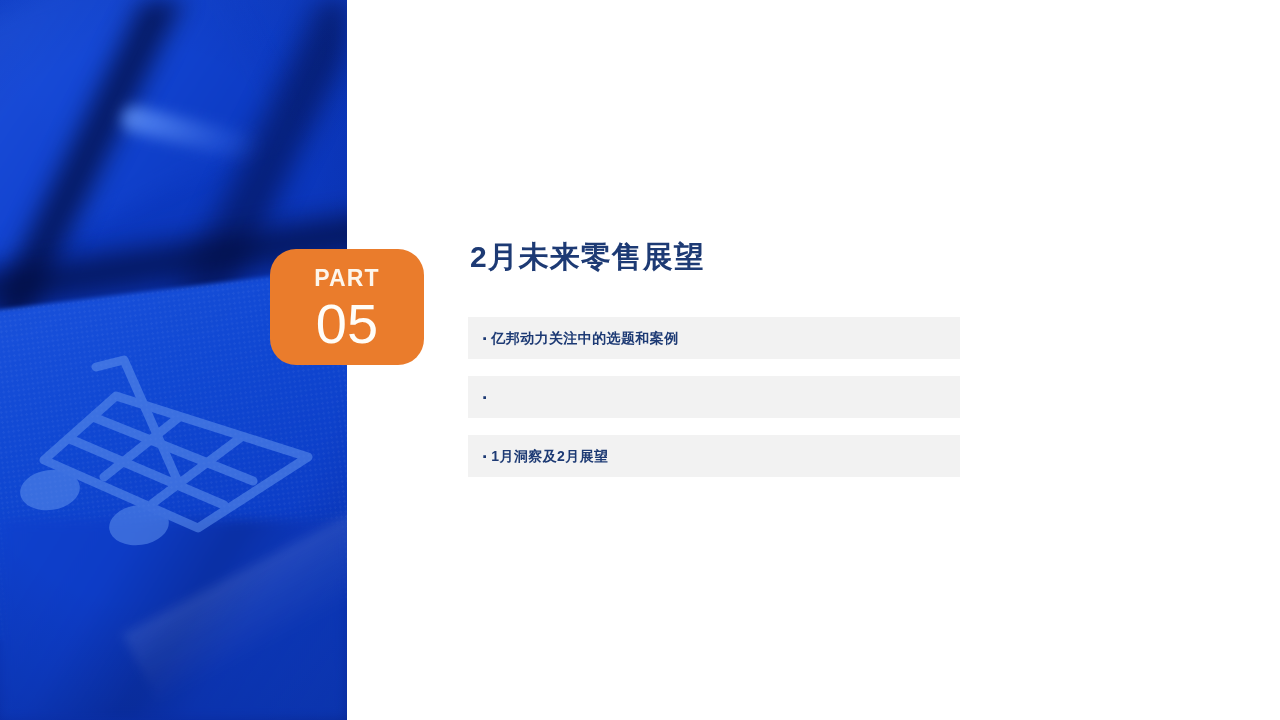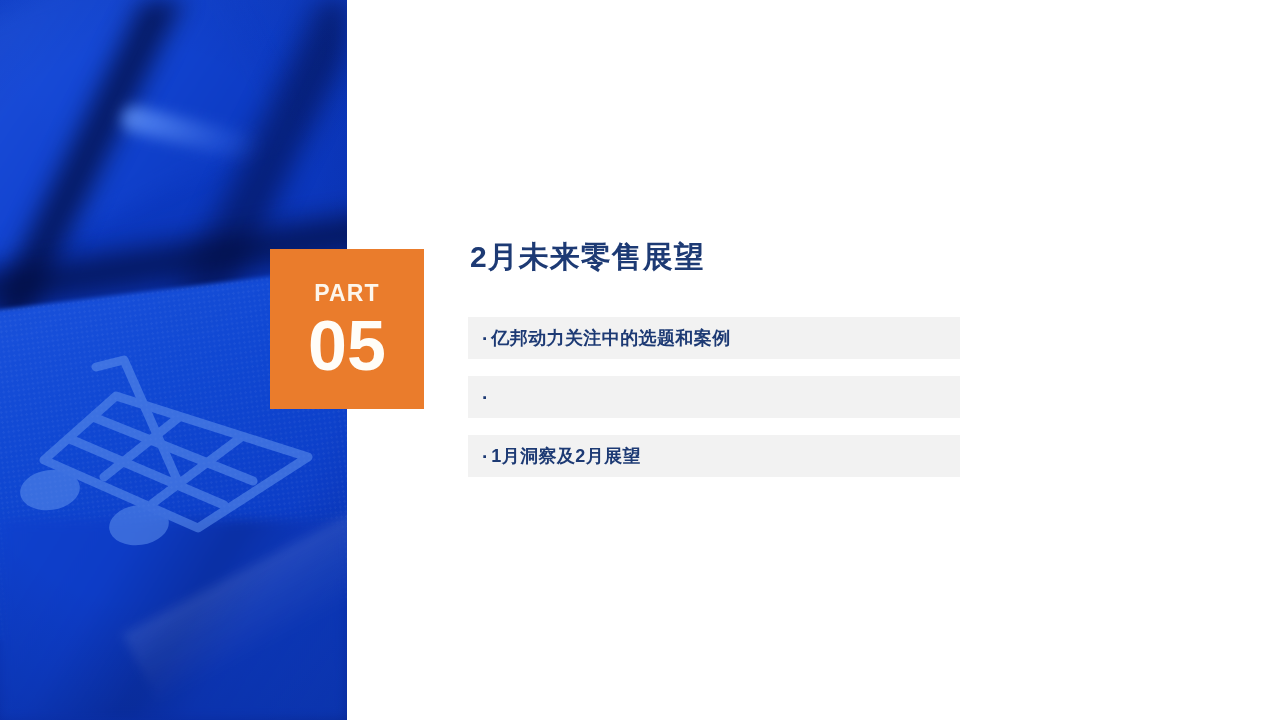--- a/index.html
+++ b/index.html
@@ -119,41 +119,42 @@
     opacity: .58;
     filter: blur(0.6px);
   }
 
   
   #part-badge {
     position: absolute;
     left: 270px;
     top: 249px;
     width: 154px;
-    height: 160px;
+    height: 116px;
     background: #ea7c2c;
     display: flex;
     flex-direction: column;
     align-items: center;
     justify-content: center;
     box-sizing: border-box;
     padding-top: 4px;
+    border-radius: 26px;
   }
   #part-label {
     color: #fdf6ec;
     font-size: 23px;
     font-weight: bold;
     letter-spacing: 1.2px;
     line-height: 1;
     margin-bottom: 6px;
   }
   #part-number {
     color: #fffdf8;
-    font-size: 70px;
-    font-weight: bold;
+    font-size: 56px;
+    font-weight: normal;
     line-height: 1;
     letter-spacing: 0px;
   }
 
   
   #content {
     position: absolute;
     left: 468px;
     top: 240px;
     width: 500px;
@@ -185,21 +186,21 @@
   .bullet-item:last-child { margin-bottom: 0; }
   .bullet-dot {
     color: #1d3a74;
     font-size: 19px;
     font-weight: bold;
     line-height: 1;
     margin-right: 3px;
   }
   .bullet-text {
     color: #1d3a74;
-    font-size: 18px;
+    font-size: 14px;
     font-weight: bold;
     letter-spacing: .4px;
     line-height: 1;
     white-space: nowrap;
   }
 </style>
 </head>
 <body>
 
 <div id="slide">

